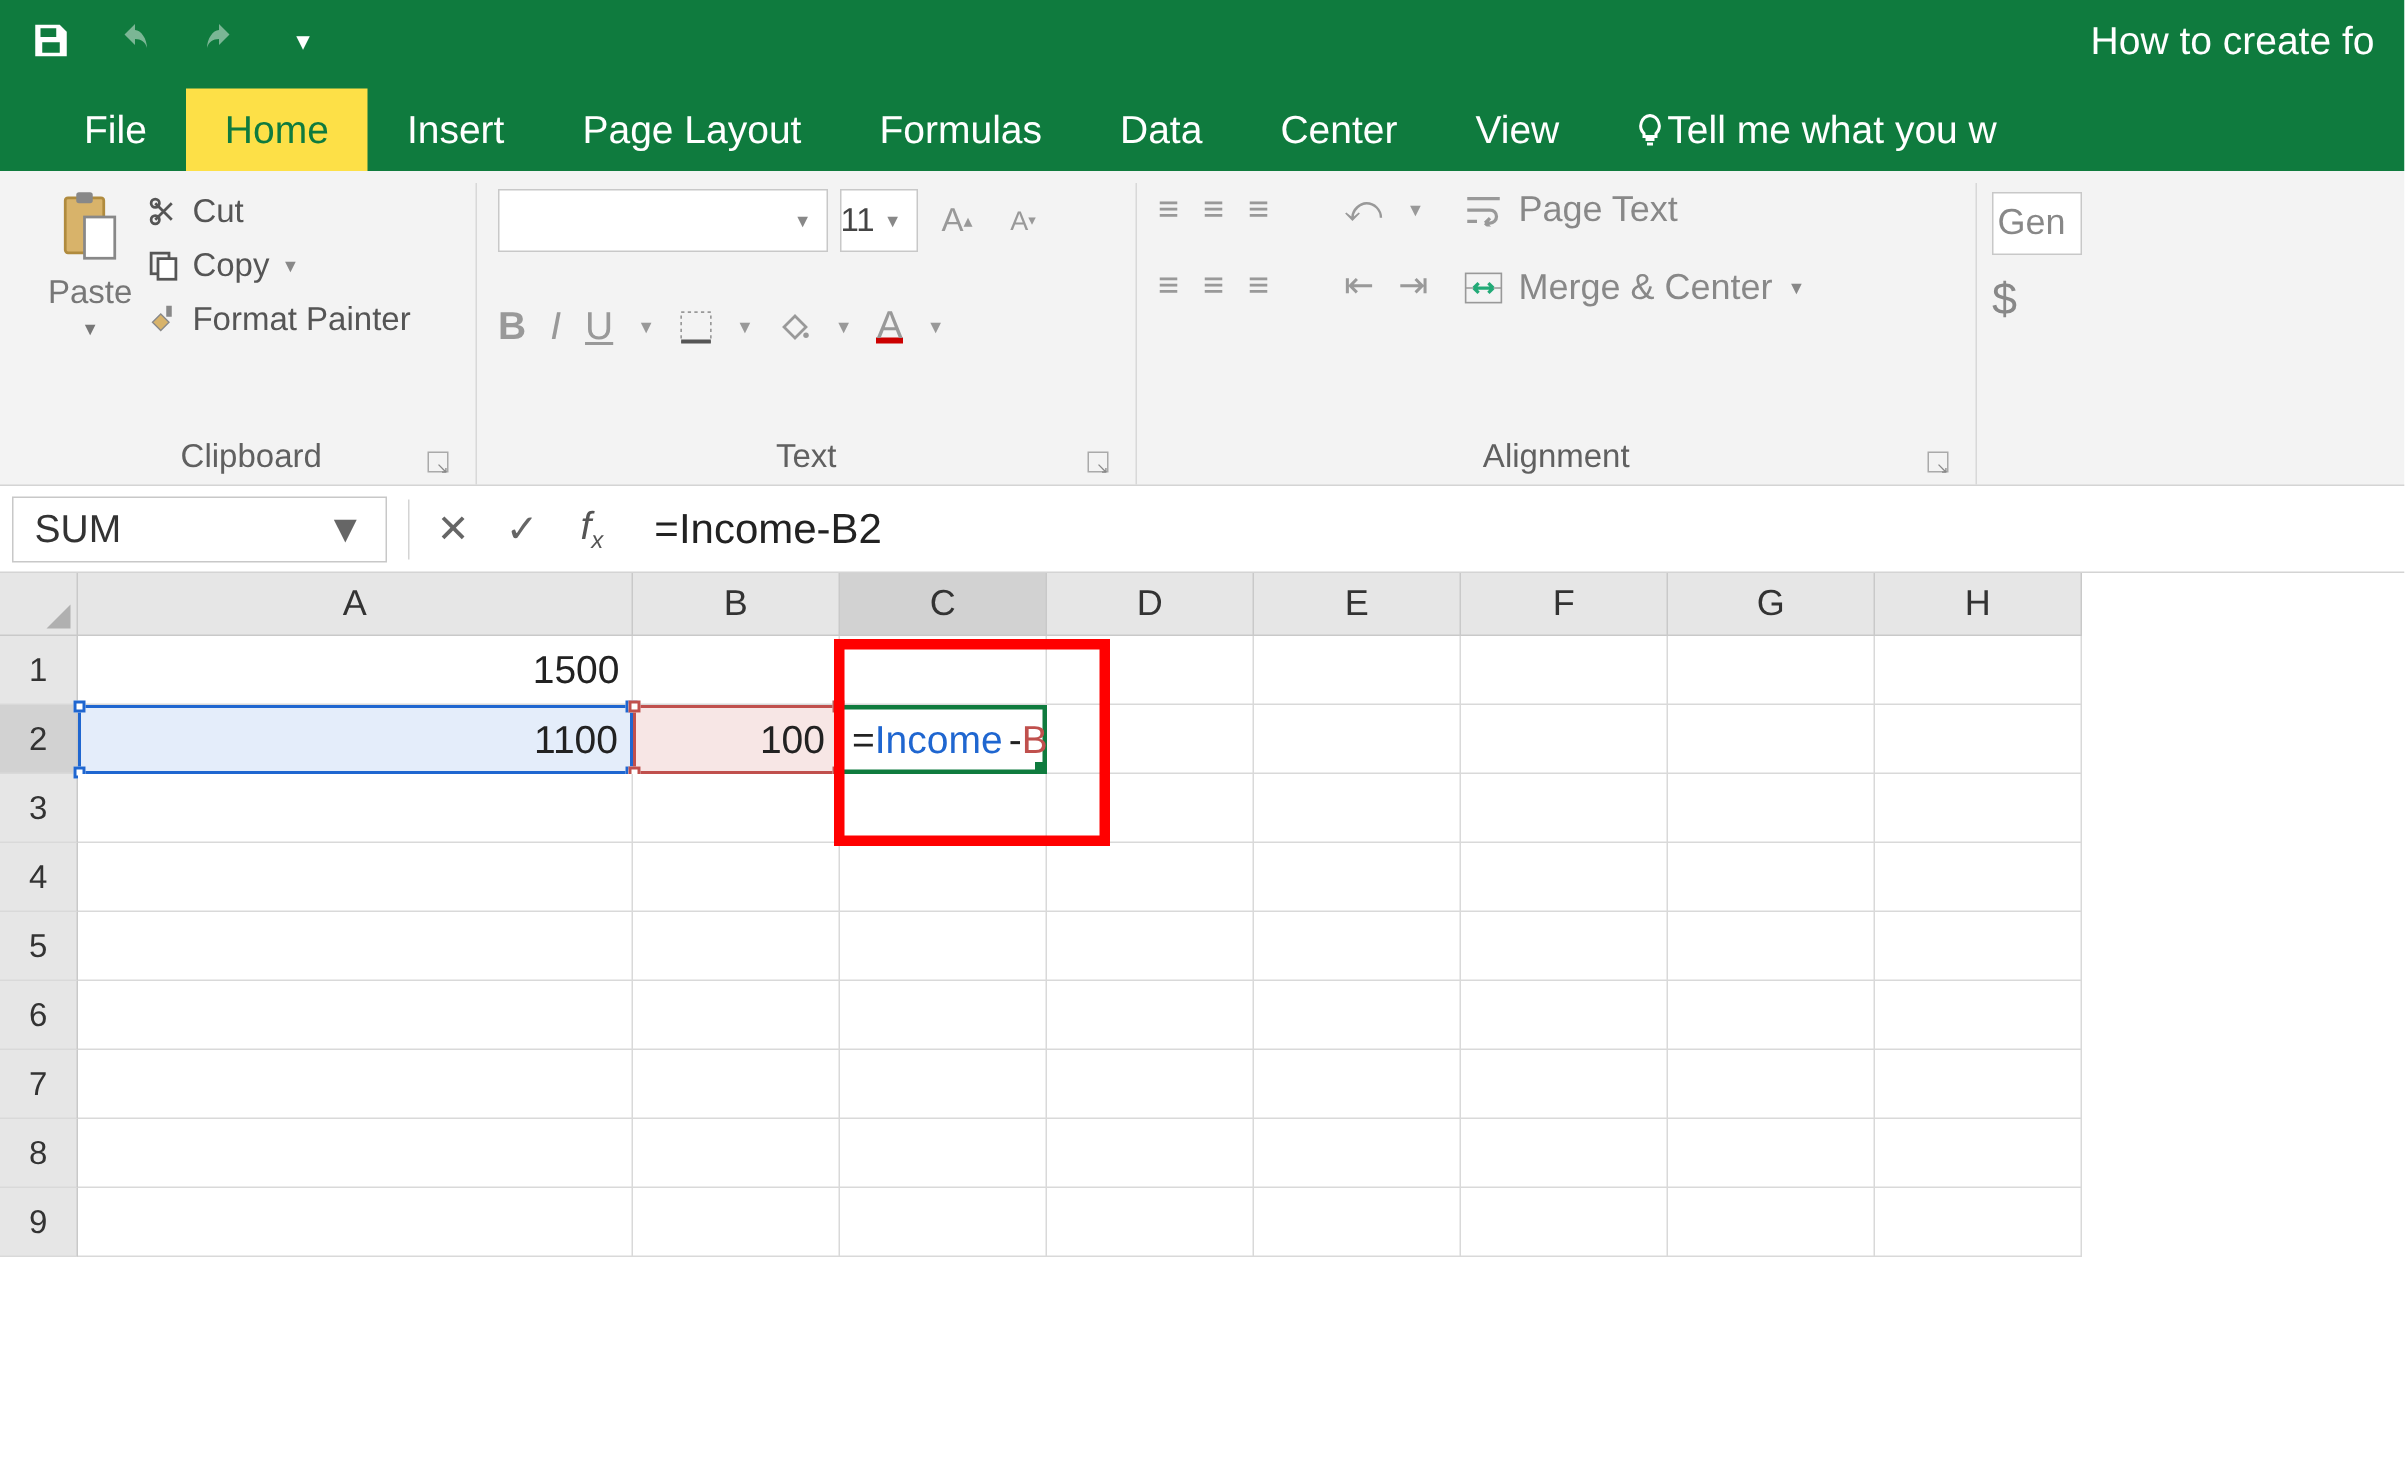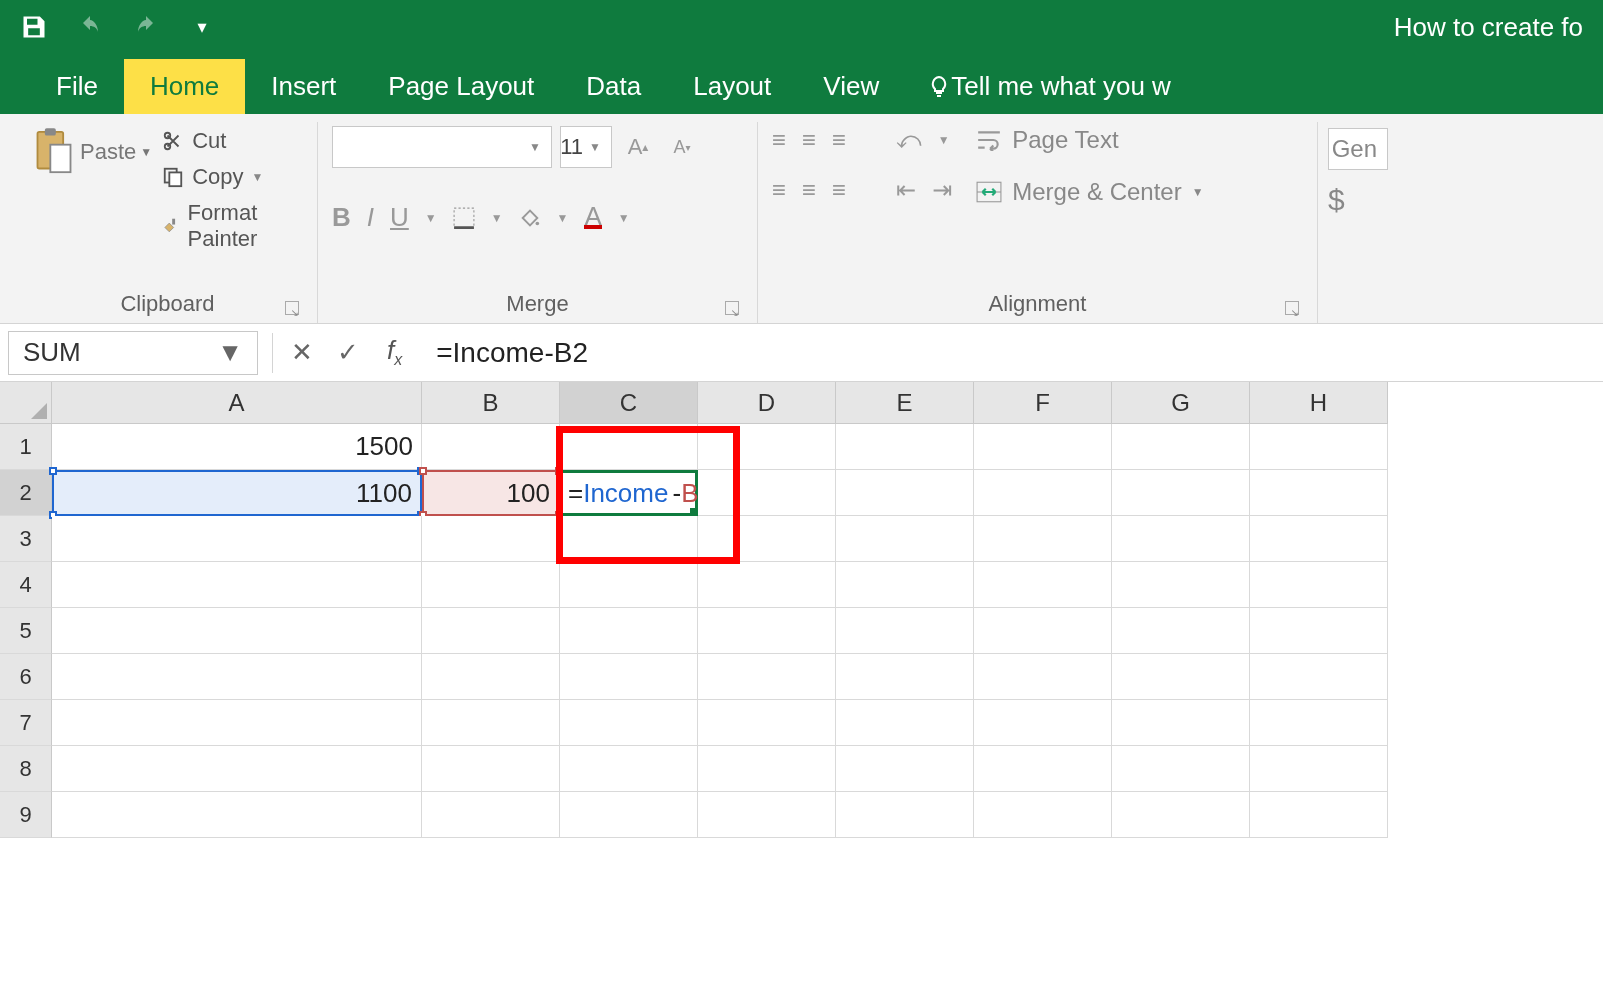--- a/index.html
+++ b/index.html
@@ -19,21 +19,21 @@
 
 
 .ribbon { background:#f3f3f3; border-bottom:1px solid #d4d4d4; height:210px; display:flex; padding:8px 0 0 18px; color:#999; }
 .ribbon-group { display:flex; flex-direction:column; border-right:1px solid #d8d8d8; padding:4px 14px 0; }
 .group-content { flex:1; display:flex; gap:10px; align-items:flex-start; }
 .group-label { text-align:center; font-size:22px; color:#606060; padding-bottom:6px; position:relative; }
 .dialog-launcher { position:absolute; right:4px; bottom:8px; width:14px; height:14px; border:1px solid #aaa; }
 .dialog-launcher::after { content:"↘"; font-size:10px; position:absolute; right:-1px; bottom:-4px; color:#888; }
 
 
-.paste-btn { display:flex; align-items:center; gap:4px; font-size:22px; color:#777; }
+.paste-btn { display:flex; flex-direction:column; align-items:center; gap:4px; font-size:22px; color:#777; }
 .clip-list { display:flex; flex-direction:column; gap:10px; font-size:22px; color:#555; margin-top:2px; }
 .clip-item { display:flex; align-items:center; gap:8px; }
 
 
 .font-row1 { display:flex; gap:8px; align-items:center; }
 .combo { background:#fff; border:1px solid #c8c8c8; height:42px; display:flex; align-items:center; justify-content:flex-end; padding:0 10px; }
 .font-name { width:220px; }
 .font-size { width:52px; font-size:22px; color:#444; }
 .mini-btn { width:36px; height:36px; display:flex; align-items:center; justify-content:center; font-size:22px;}
 .font-row2 { display:flex; gap:16px; align-items:center; margin-top:24px; font-size:26px; }
@@ -114,22 +114,23 @@
     <span class="tb-icon" style="font-size:18px;color:#fff">▾</span>
   </div>
   <div class="tb-right">How to create fo</div>
 </div>
 
 <div class="ribbon-tabs">
   <div class="ribbon-tab">File</div>
   <div class="ribbon-tab active">Home</div>
   <div class="ribbon-tab">Insert</div>
   <div class="ribbon-tab">Page Layout</div>
+  <div class="ribbon-tab">Formulas</div>
   <div class="ribbon-tab">Data</div>
-  <div class="ribbon-tab">Layout</div>
+  <div class="ribbon-tab">Center</div>
   <div class="ribbon-tab">View</div>
   <div class="tell-me">
     <svg width="24" height="24" viewBox="0 0 24 24">
         <path fill="none" stroke="#fff" stroke-width="2" d="M9 18h6M10 21h4M12 2a7 7 0 0 0-4 12v2h8v-2a7 7 0 0 0-4-12z"></path>
       </svg>
     <span>Tell me what you w</span>
   </div>
 </div>
 
 <div class="ribbon">
@@ -203,21 +204,21 @@
             <svg width="22" height="22" viewBox="0 0 24 24">
               <path fill="none" stroke="#999" stroke-width="2" d="M4 12l8-8 8 8-8 8z"></path>
               <circle cx="20" cy="18" r="2" fill="#999"></circle>
             </svg>
           </span>
           <span style="font-size:12px">▼</span>
         <span style="border-bottom:4px solid #c00; line-height:18px;">A</span>
           <span style="font-size:12px">▼</span>
       </div>
     </div>
-    <div class="group-label"><span>Merge</span><span class="dialog-launcher"></span></div>
+    <div class="group-label"><span>Text</span><span class="dialog-launcher"></span></div>
   </div>
 
   <div class="ribbon-group" style="width:560px">
     <div class="group-content">
       <div class="align-col">
         <div class="align-row">
           <span>≡</span>
           <span>≡</span>
           <span>≡</span>
           <span style="width:18px"></span>

